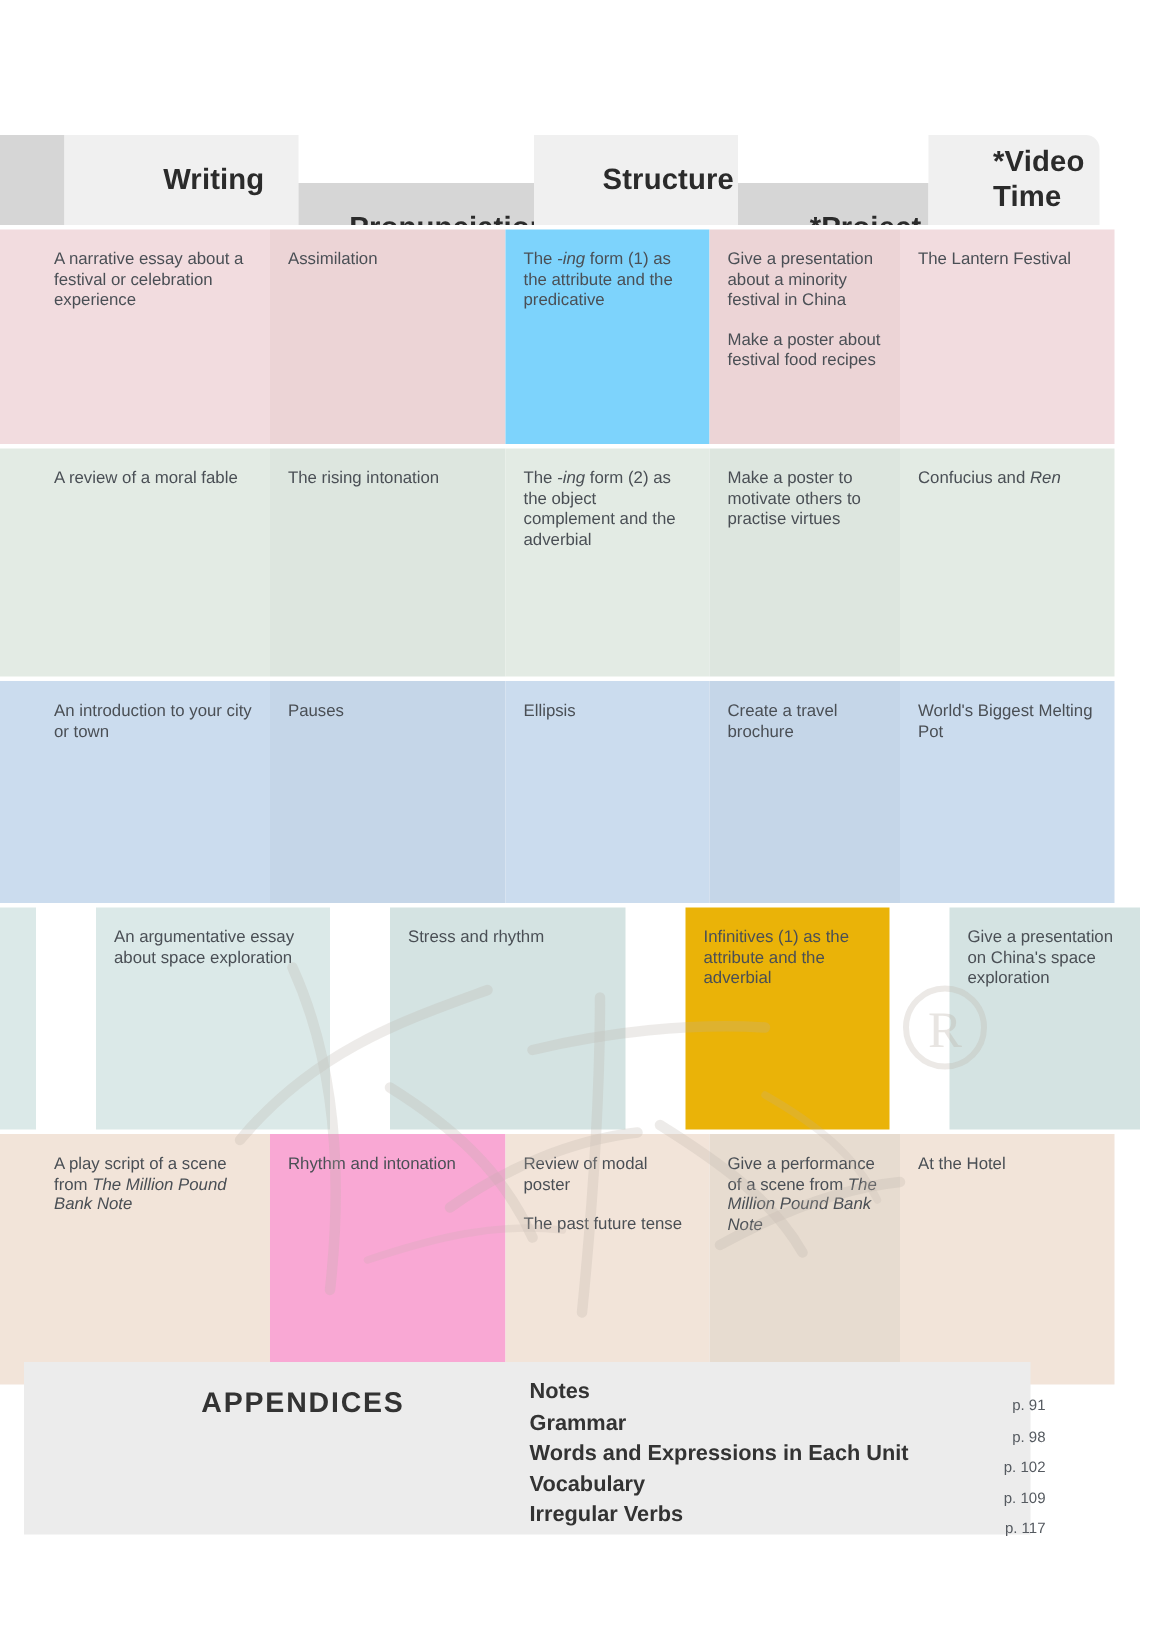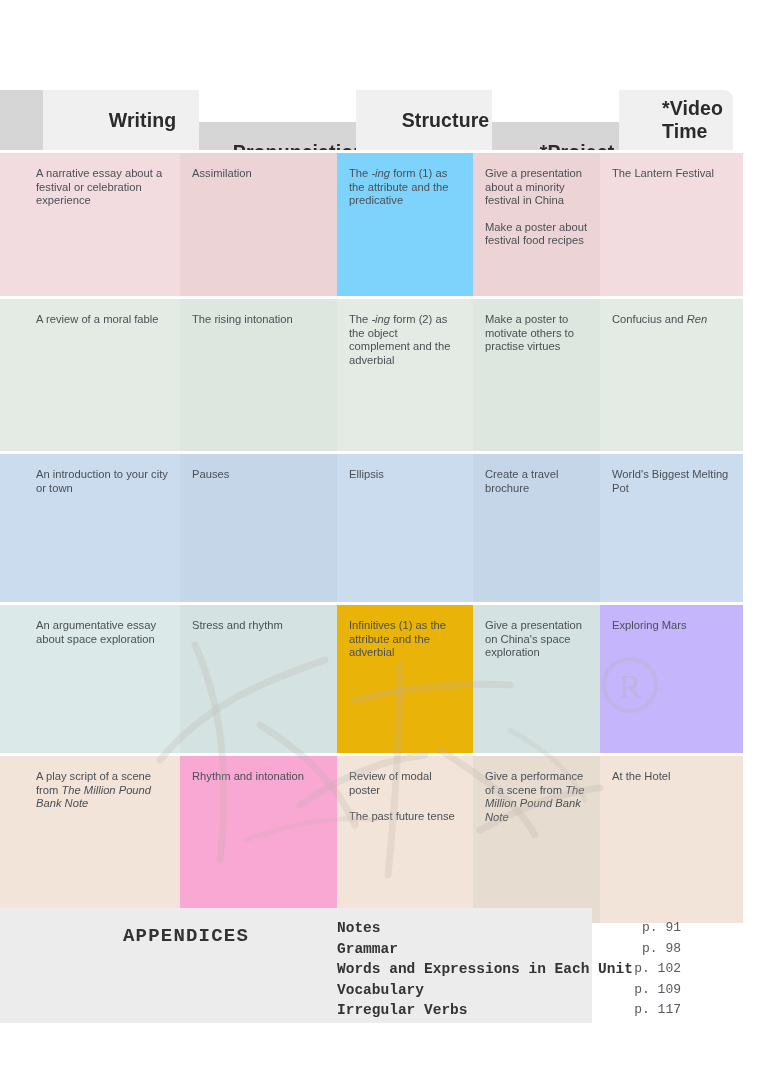--- a/index.html
+++ b/index.html
@@ -67,25 +67,24 @@
     z-index:4;
   }
   .td p{ margin:0 0 13px 0; }
   .td p:last-child{ margin-bottom:0; }
   .td em{ font-style:italic; }
   .sep{ height:3px; background:#ffffff; }
 
   
   #appendices{
     position:absolute;
-    left:0px; top:908px;
-    width:592px; height:115px;
+    left:16px; top:908px;
+    width:671px; height:115px;
     background:#ececec;
     z-index:2;
-    font-family:Liberation Mono, monospace;
   }
   #appendices-title{
     position:absolute;
     left:76px; top:17px;
     width:220px;
     text-align:center;
     font-size:19px;
     font-weight:bold;
     letter-spacing:1.2px;
     color:#333333;
@@ -102,22 +101,23 @@
   }
   .appendix-name{
     font-size:14.5px;
     font-weight:bold;
     color:#333333;
     flex:0 0 auto;
   }
   .appendix-page{
     position:absolute;
     right:26px;
-    font-size:13px;
+    font-size:10px;
     color:#555a60;
+    margin-top:12px;
   }
   .appendix-row{ position:relative; }
 </style>
 </head>
 <body>
 
 <svg id="watermark" viewBox="0 0 560 270" xmlns="http://www.w3.org/2000/svg">
   <g fill="none" stroke="#b9b0a6" stroke-opacity="0.45" stroke-width="7" stroke-linecap="round">
     <path d="M10 130 C 60 70, 120 50, 175 30"></path>
     <path d="M45 15 C 70 70, 80 140, 70 230"></path>
@@ -208,21 +208,21 @@
           <p>Ellipsis</p>
         </div>
         <div class="td" style="width: 127px; flex: 0 0 127px; background: rgb(197, 214, 232);">
           <p>Create a travel brochure</p>
         </div>
         <div class="td" style="width: 143px; flex: 0 0 143px; background: rgb(203, 220, 238);">
           <p>World's Biggest Melting Pot</p>
         </div>
       </div>
       <div class="sep"></div>
-      <div class="trow" style="height: 148px;">
+      <div class="trow" style="height: 148px; gap: 40px;">
         <div class="td" style="width: 14px; flex: 0 0 14px; background: rgb(219, 233, 232);"></div>
         <div class="td" style="width: 156px; flex: 0 0 156px; background: rgb(219, 233, 232);">
           <p>An argumentative essay about space exploration</p>
         </div>
         <div class="td" style="width: 157px; flex: 0 0 157px; background: rgb(212, 227, 226);">
           <p>Stress and rhythm</p>
         </div>
         <div class="td" style="width: 136px; flex: 0 0 136px; background: #eab308;">
           <p>Infinitives (1) as the attribute and the adverbial</p>
         </div>

